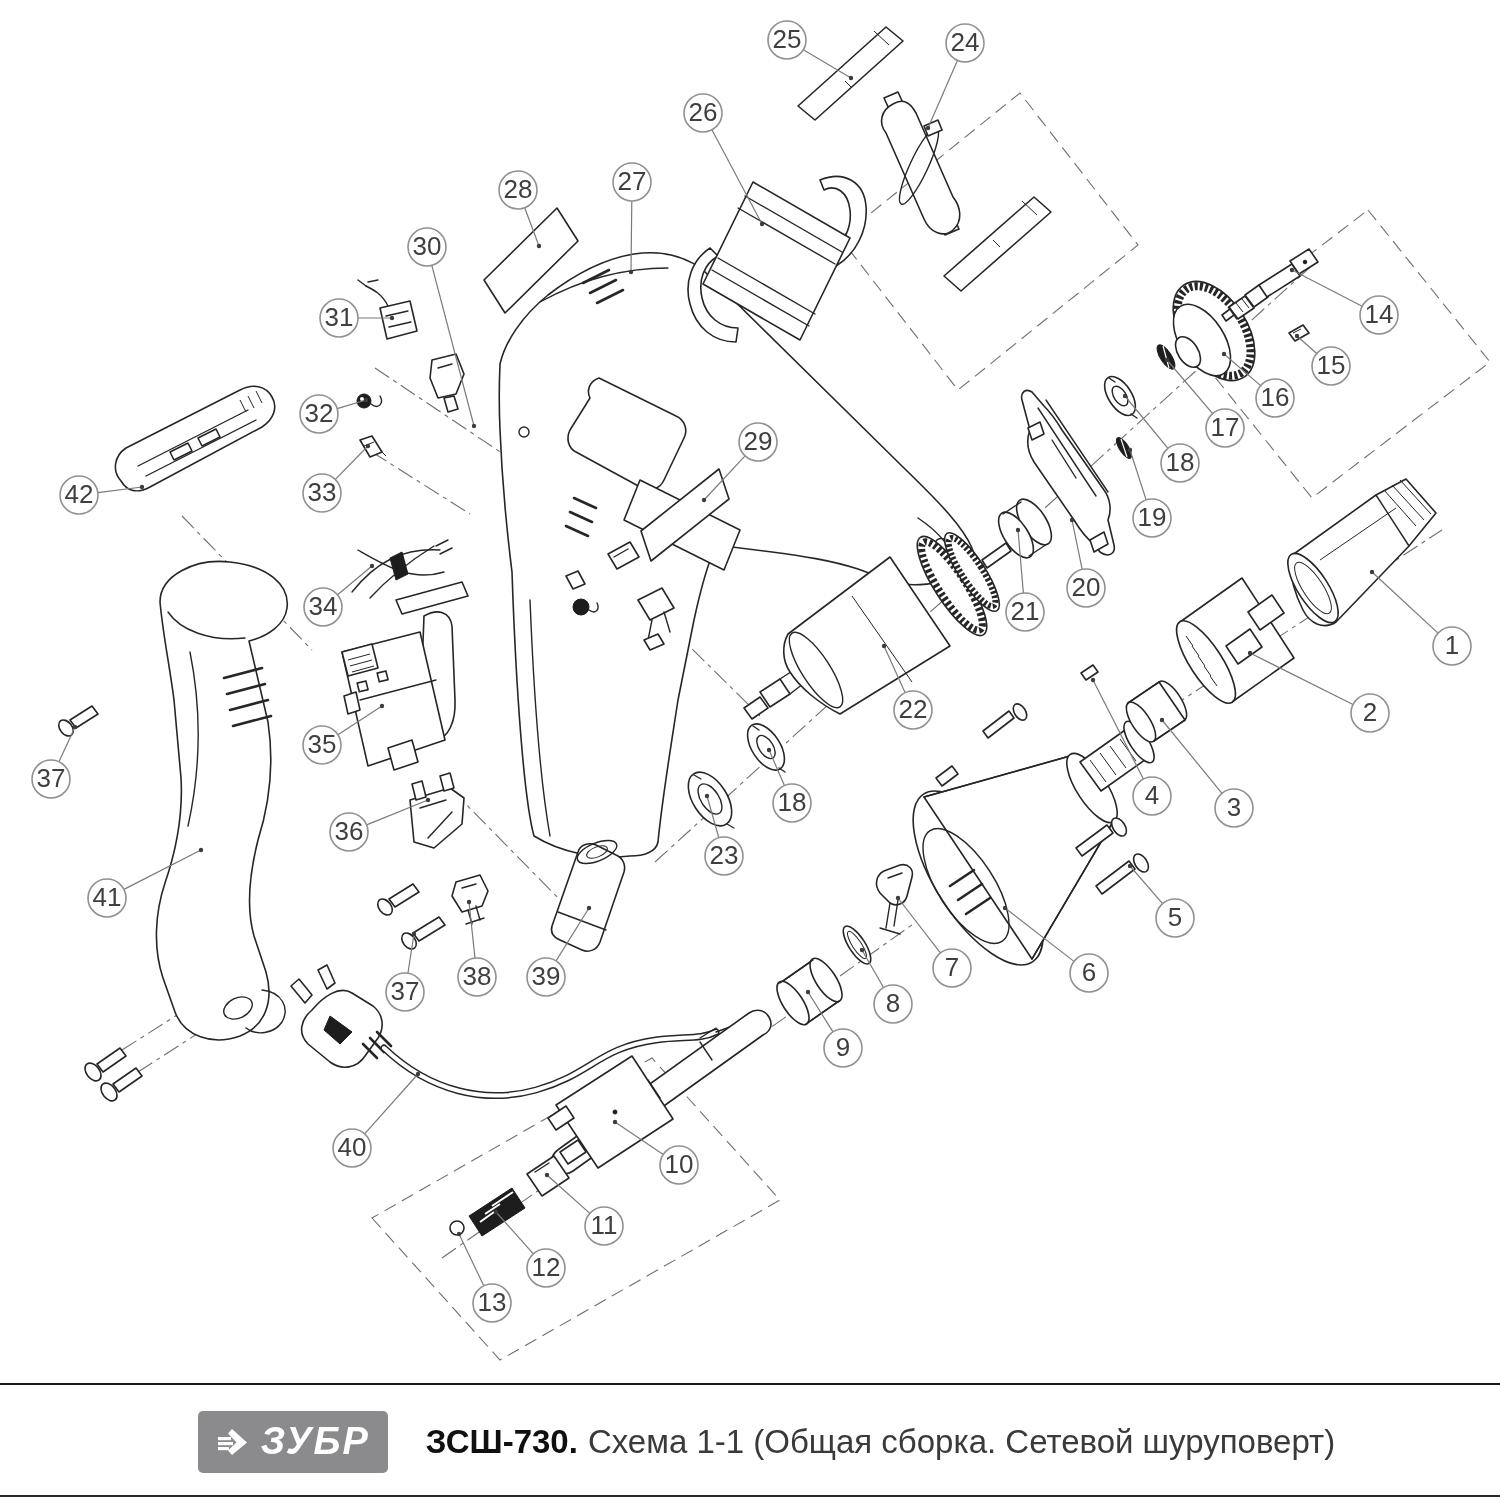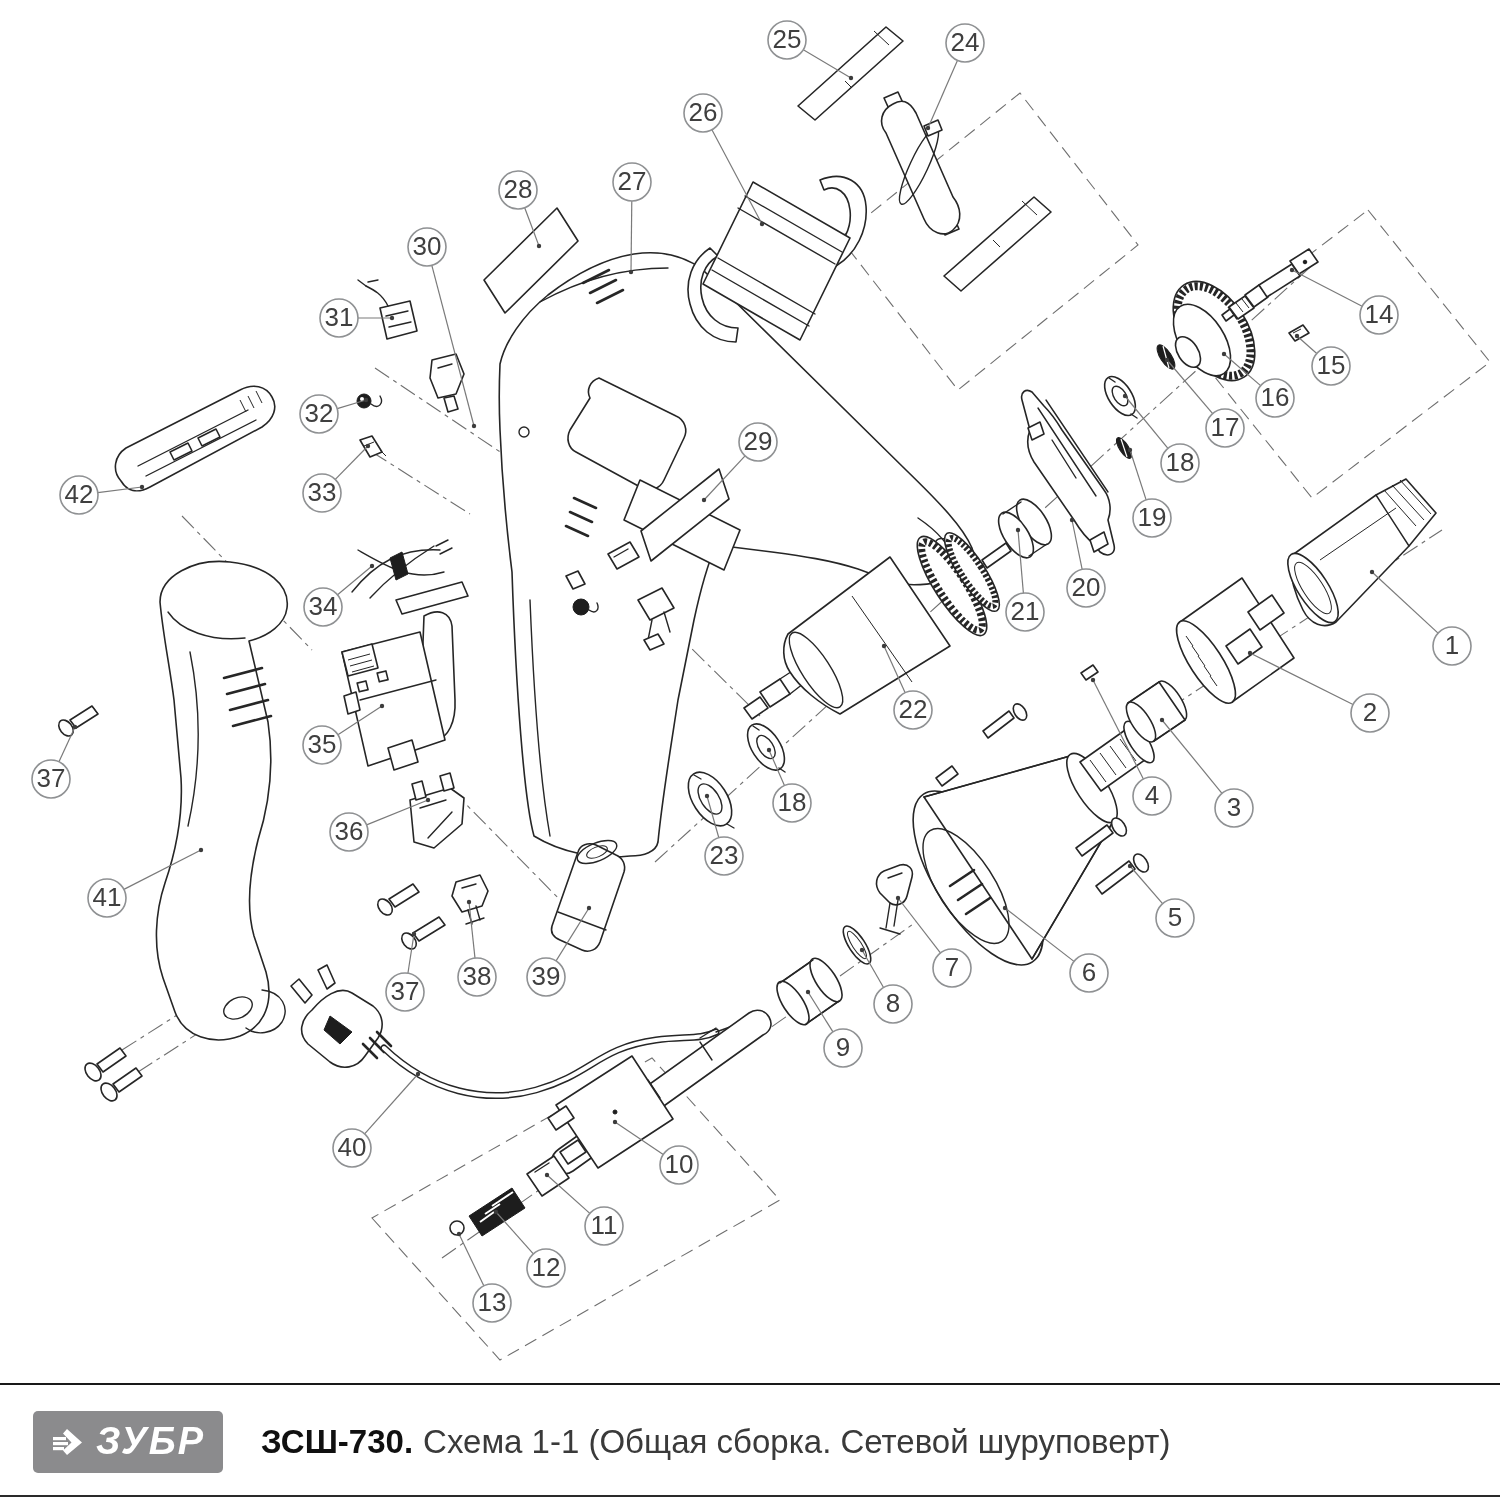--- a/index.html
+++ b/index.html
@@ -652,21 +652,21 @@
           <g>
             <line x1="97.8486408551857" y1="492.6065217961669" x2="142" y2="487" stroke="#7a7a7a" stroke-width="1.2"></line>
             <circle cx="142" cy="487" r="2.2" fill="#3c3c3c"></circle>
             <circle cx="79" cy="495" r="19" fill="#ffffff" stroke="#8f9193" stroke-width="1.6"></circle>
             <text x="79" y="495" dy="8" text-anchor="middle" fill="#3f3f3f" font-size="26" font-family="&quot;Liberation Sans&quot;, sans-serif">42</text>
           </g>
         </g>
   </svg>
  </div>
 
- <div class="footer" style="border-top-color: rgb(25, 25, 25);">
+ <div class="footer" style="border-top-color: rgb(25, 25, 25); justify-content: center;">
    <div class="logo" id="logo-box" style="background: rgb(139, 139, 141);">
      <svg width="36" height="36" viewBox="0 0 36 36">
        <rect x="2" y="13" width="13" height="3.2" fill="#fff"></rect>
        <rect x="2" y="18" width="15" height="3.2" fill="#fff"></rect>
        <rect x="2" y="23" width="11" height="3.2" fill="#fff"></rect>
        <path d="M16,5 L31,18.5 L16,31 L12,26.5 L20.5,18.5 L12,9.5 Z" fill="#fff"></path>
      </svg>
      <span class="brand">ЗУБР</span>
    </div>
    <div class="caption-block">

